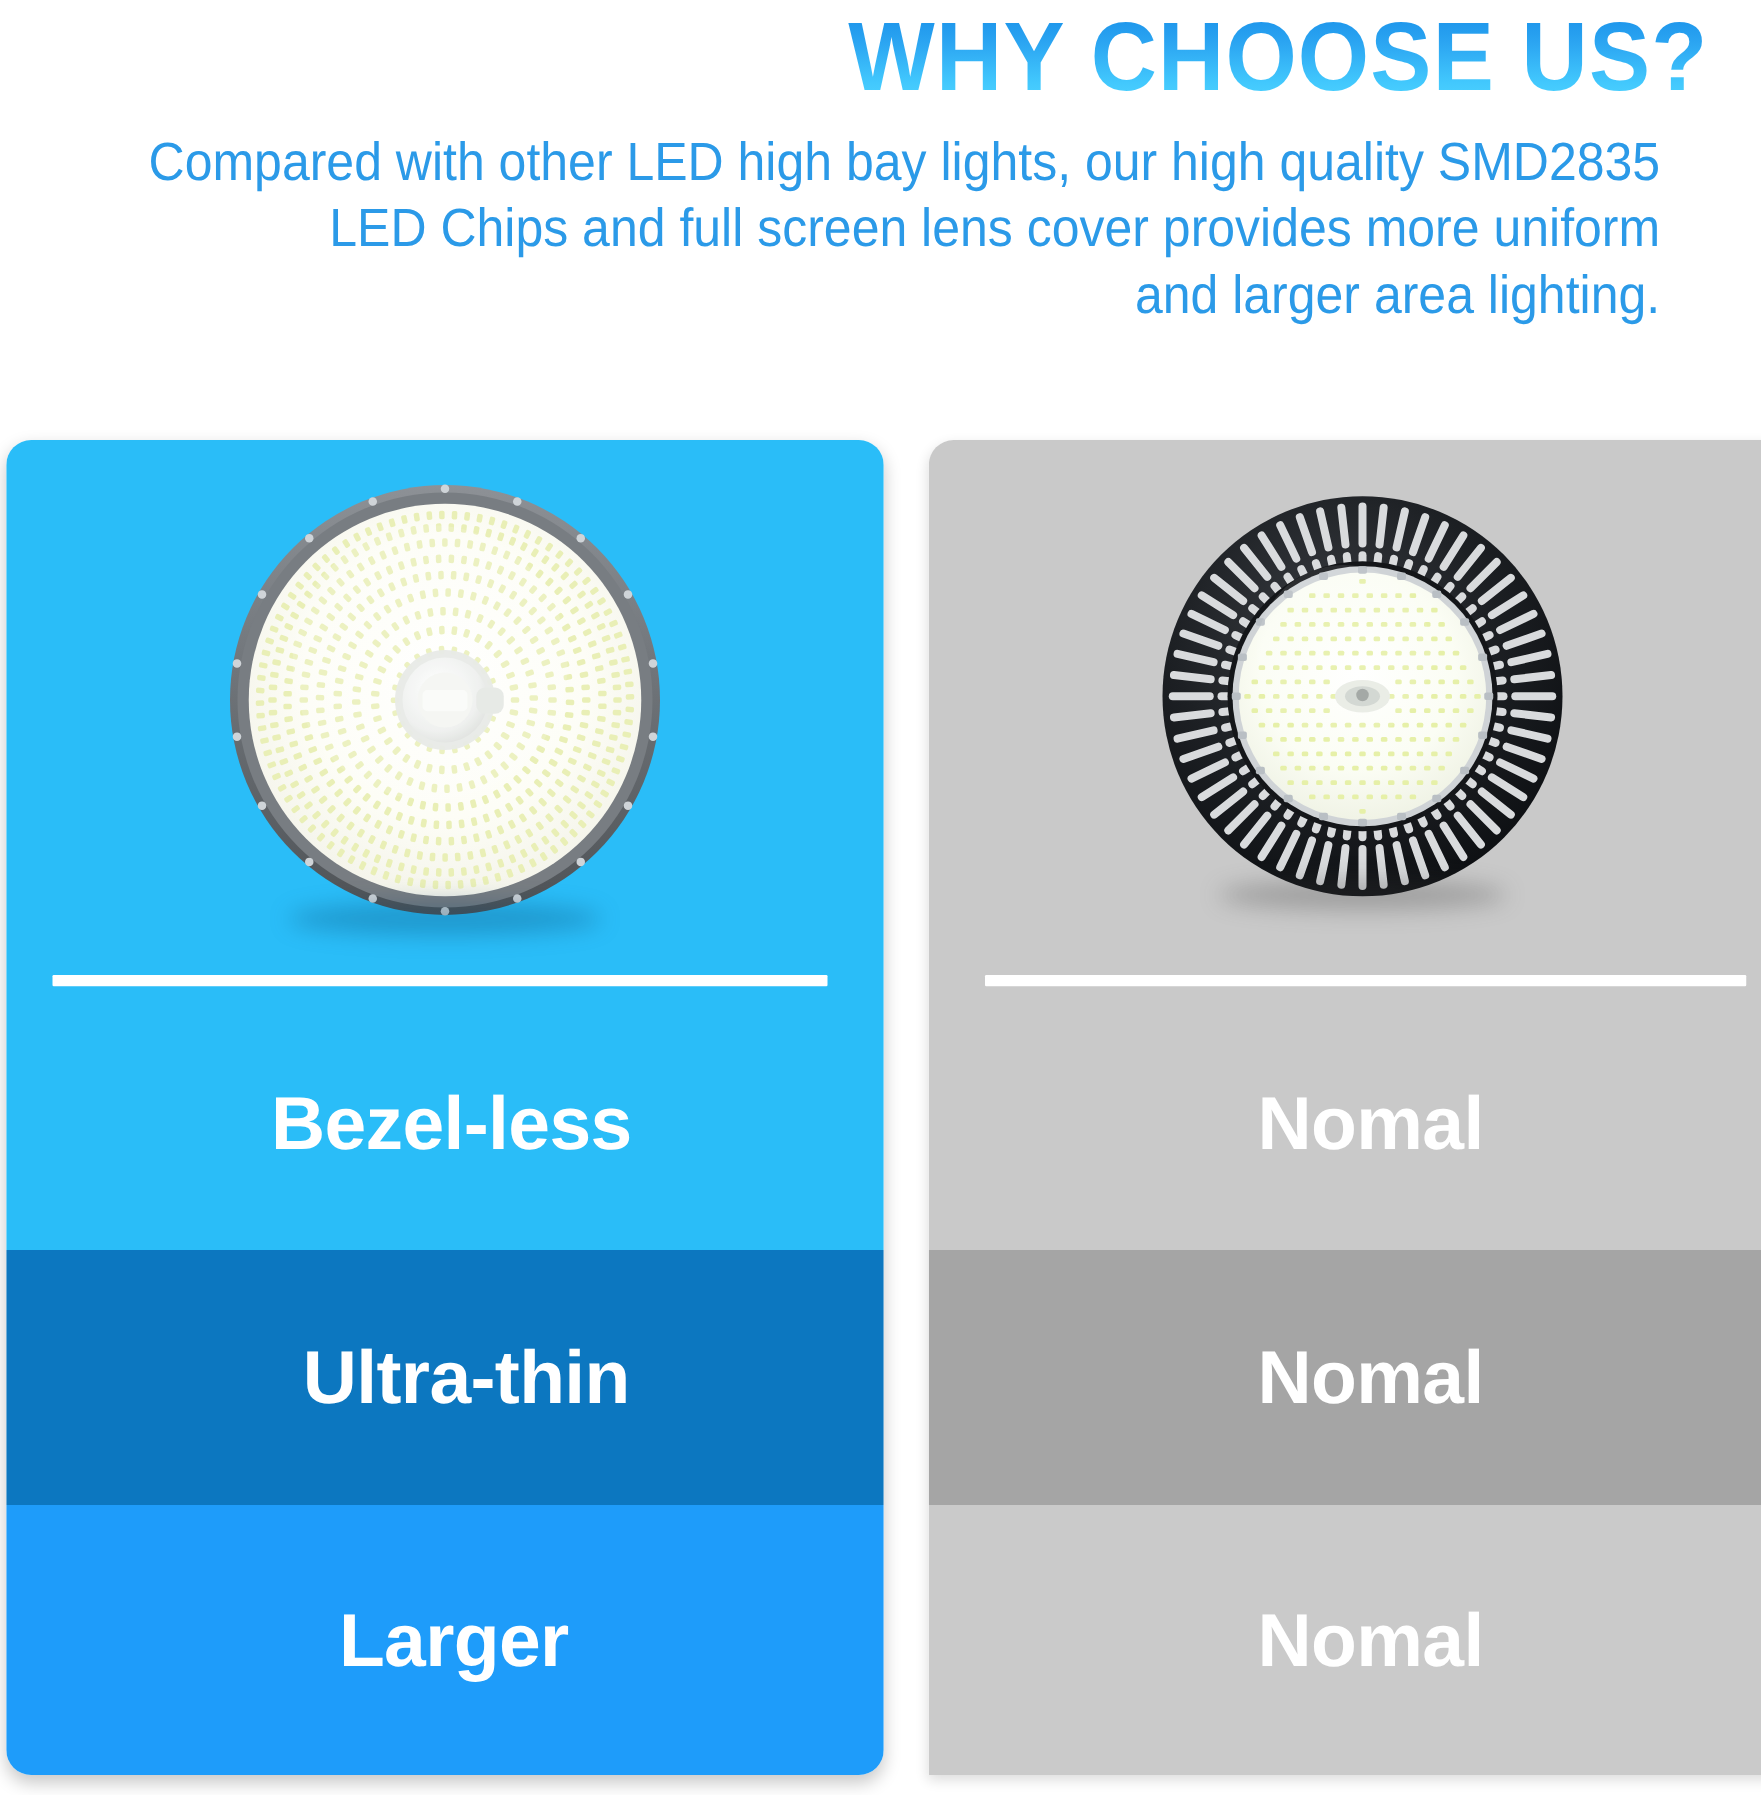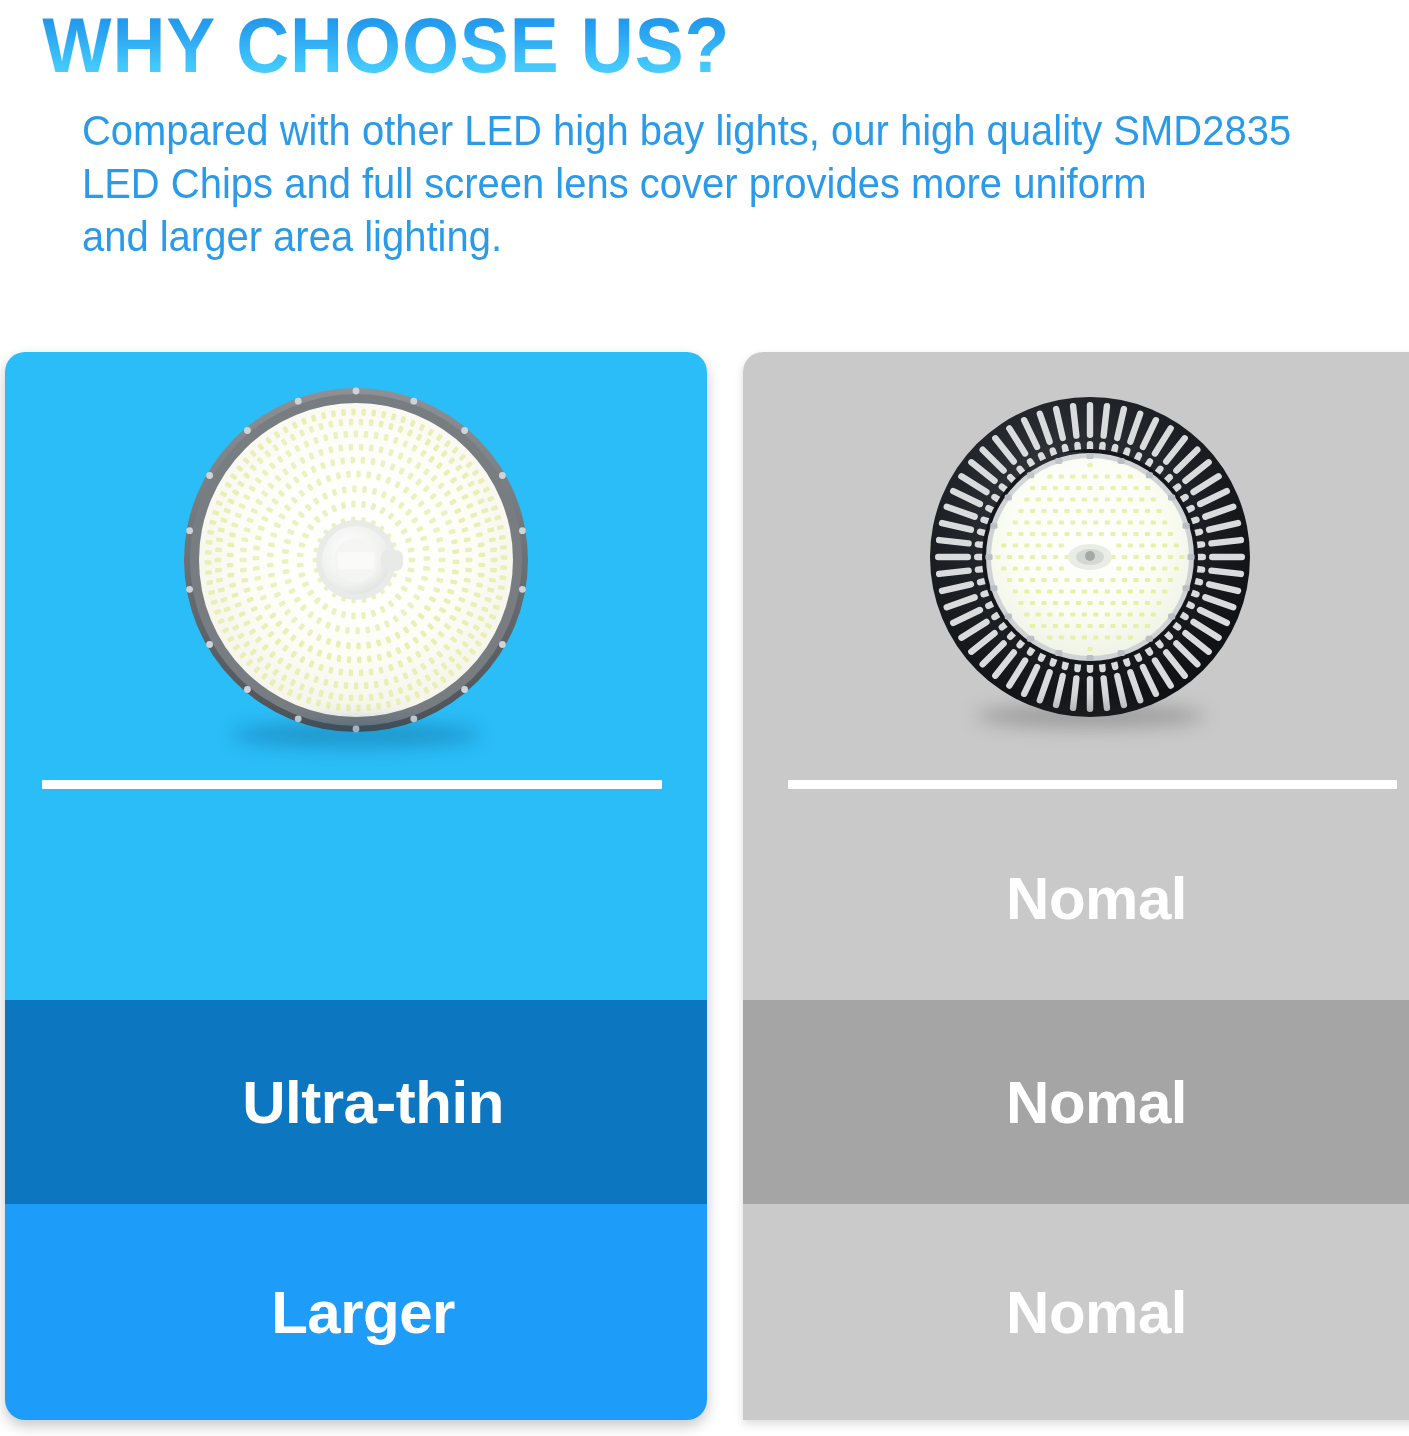--- a/index.html
+++ b/index.html
@@ -14,21 +14,21 @@
     overflow: hidden;
     font-family: "Liberation Sans", sans-serif;
     -webkit-font-smoothing: antialiased;
   }
 
   
   #header {
     position: absolute;
     left: 0; top: 0;
     width: 1409px;
-    text-align: left;
+    text-align: right;
   }
   #main-title {
     margin: 0;
     padding-top: 2px;
     font-family: "Liberation Sans Narrow", "Liberation Sans", sans-serif;
     font-size: 78px;
     font-weight: bold;
     letter-spacing: 1px;
     line-height: 86px;
     background: linear-gradient(to bottom, #1389E6 0%, #2CA6F2 40%, #42C8FD 75%, #52D6FF 100%);
@@ -803,20 +803,21 @@
               <circle cx="180" cy="180" r="22" fill="#f3f5f1"></circle>
               <rect x="162" y="172" width="36" height="17" rx="4" fill="#fafbf8"></rect>
             </g>
 
             <circle cx="168" cy="150" r="110" fill="#ffffff" opacity="0.16"></circle>
           </svg>
         </div>
       </div>
 
       <div class="divider"></div>
+      <div class="hero-label">Bezel-less</div>
     </div>
 
     <div class="row row-middle">
       <div class="row-label">Ultra-thin</div>
     </div>
 
     <div class="row row-bottom">
       <div class="row-label">Larger</div>
     </div>
   </div>

